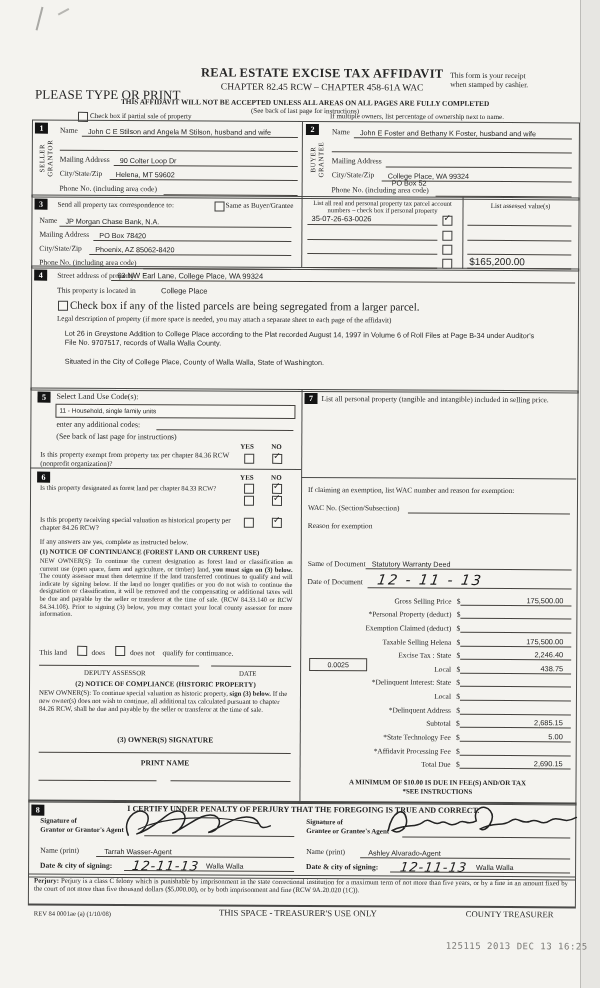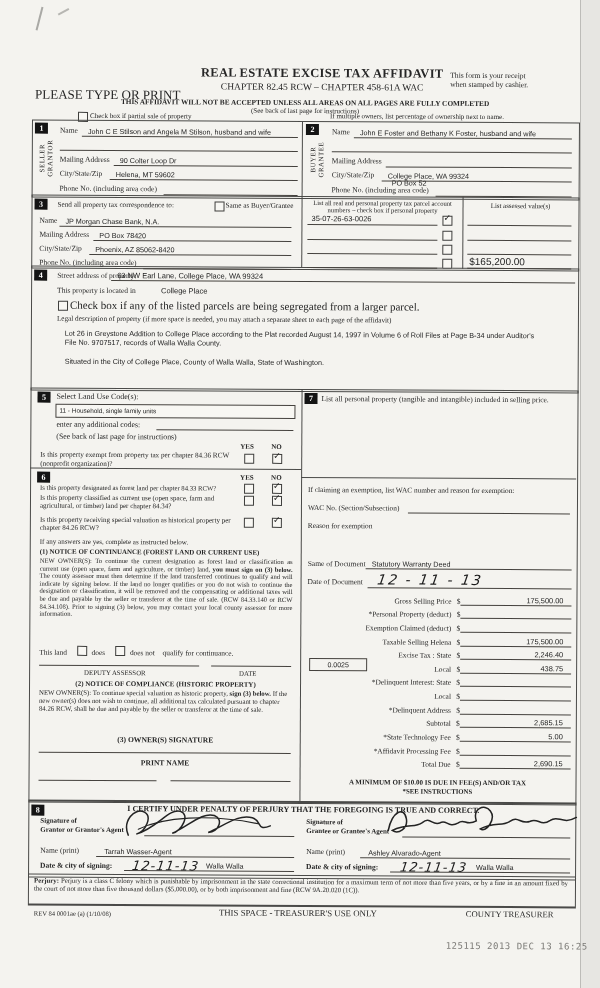--- a/index.html
+++ b/index.html
@@ -177,21 +177,20 @@
       </span>
 
   <div class="badge" style="left:37px;top:473px;">6</div>
   <span class="lbl serif b" style="left:240px;top:474px;font-size:7px;">YES</span>
   <span class="lbl serif b" style="left:271px;top:474px;font-size:7px;">NO</span>
   <span class="lbl serif" style="left:40px;top:485px;font-size:6.7px;">Is this property designated as forest land per chapter 84.33 RCW?</span>
   <span class="cb" style="left:244px;top:484px;"></span>
   <span class="cb" style="left:272px;top:484px;">
         <span class="ck">✓</span>
       </span>
-  <div class="abs serif" style="left:40px;top:495px;width:196px;font-size:7px;line-height:8.4px;">Is this property classified as current use (open space, farm and agricultural, or timber) land per chapter 84.34?</div>
   <span class="cb" style="left:244px;top:496px;"></span>
   <span class="cb" style="left:272px;top:496px;">
         <span class="ck">✓</span>
       </span>
   <div class="abs serif" style="left:40px;top:517px;width:196px;font-size:7px;line-height:8.4px;">Is this property receiving special valuation as historical property per chapter 84.26 RCW?</div>
   <span class="cb" style="left:244px;top:518px;"></span>
   <span class="cb" style="left:272px;top:518px;">
         <span class="ck">✓</span>
       </span>
   <span class="lbl serif" style="left:40px;top:539px;font-size:7px;">If any answers are yes, complete as instructed below.</span>

